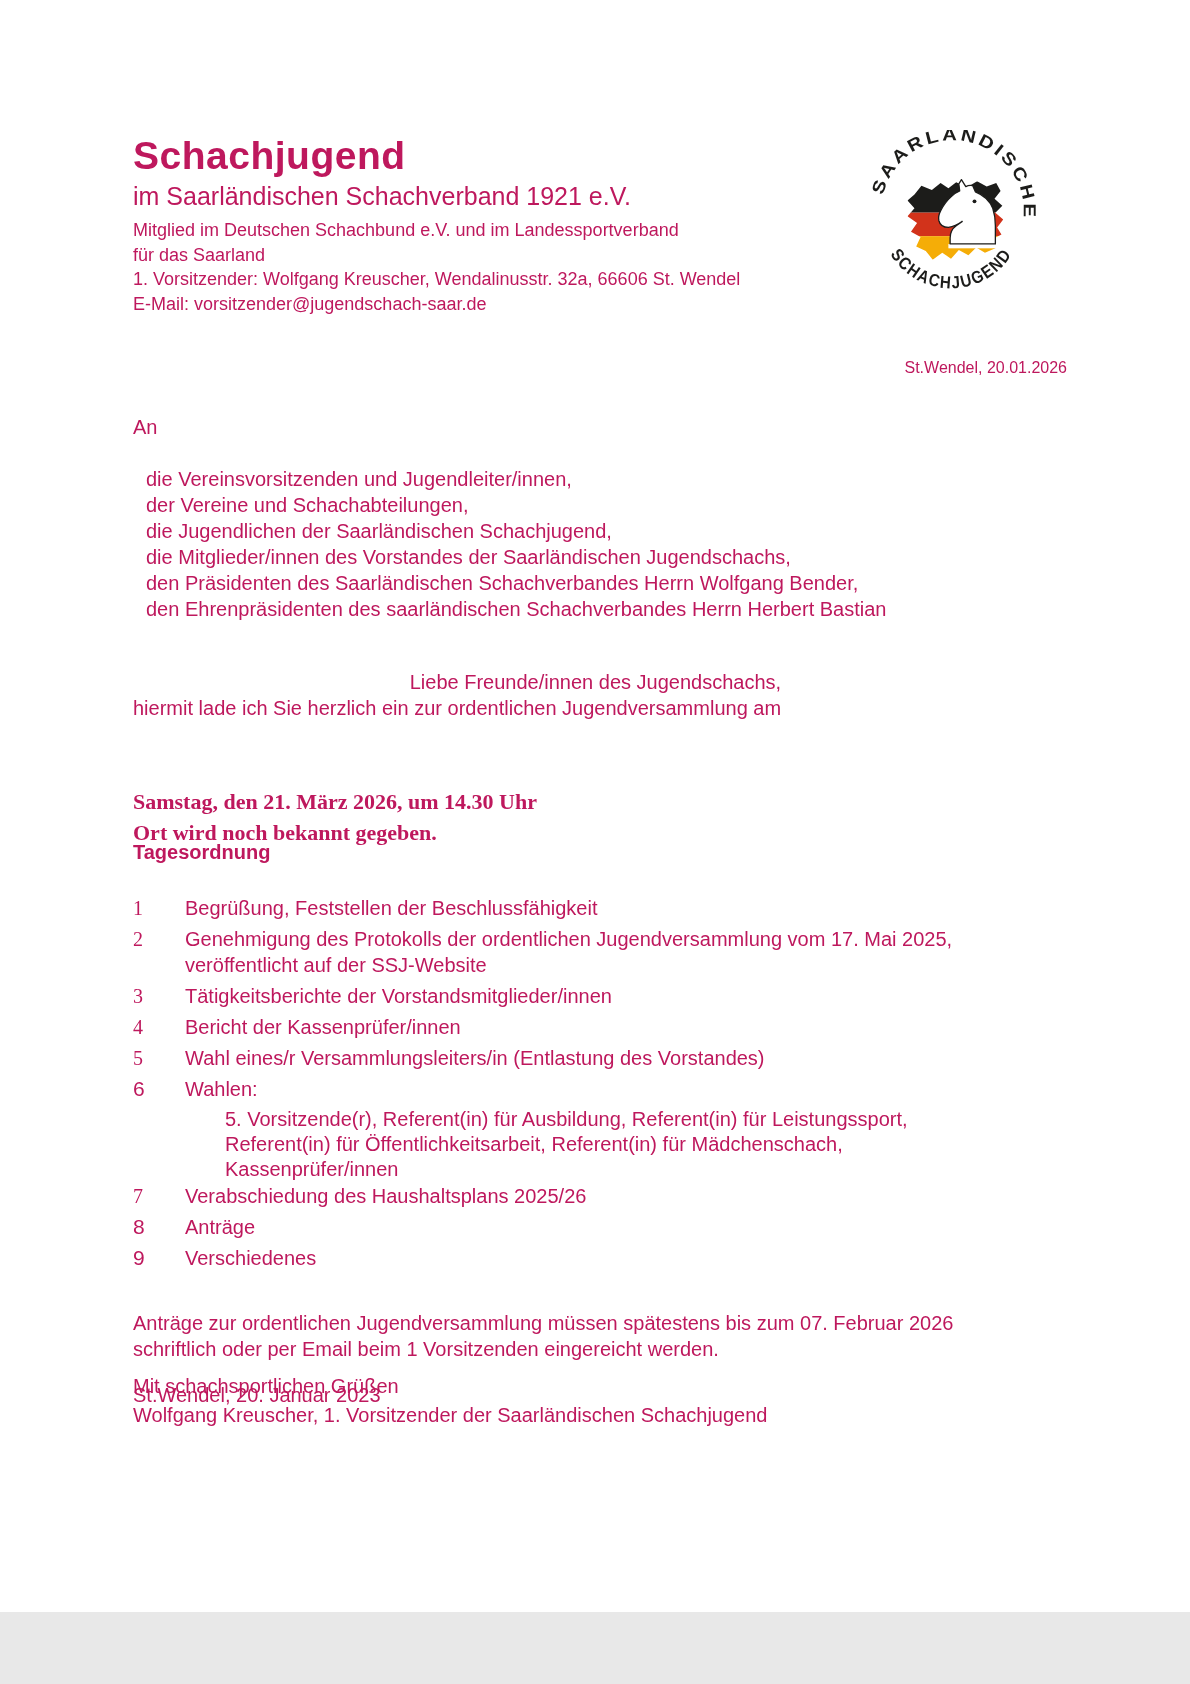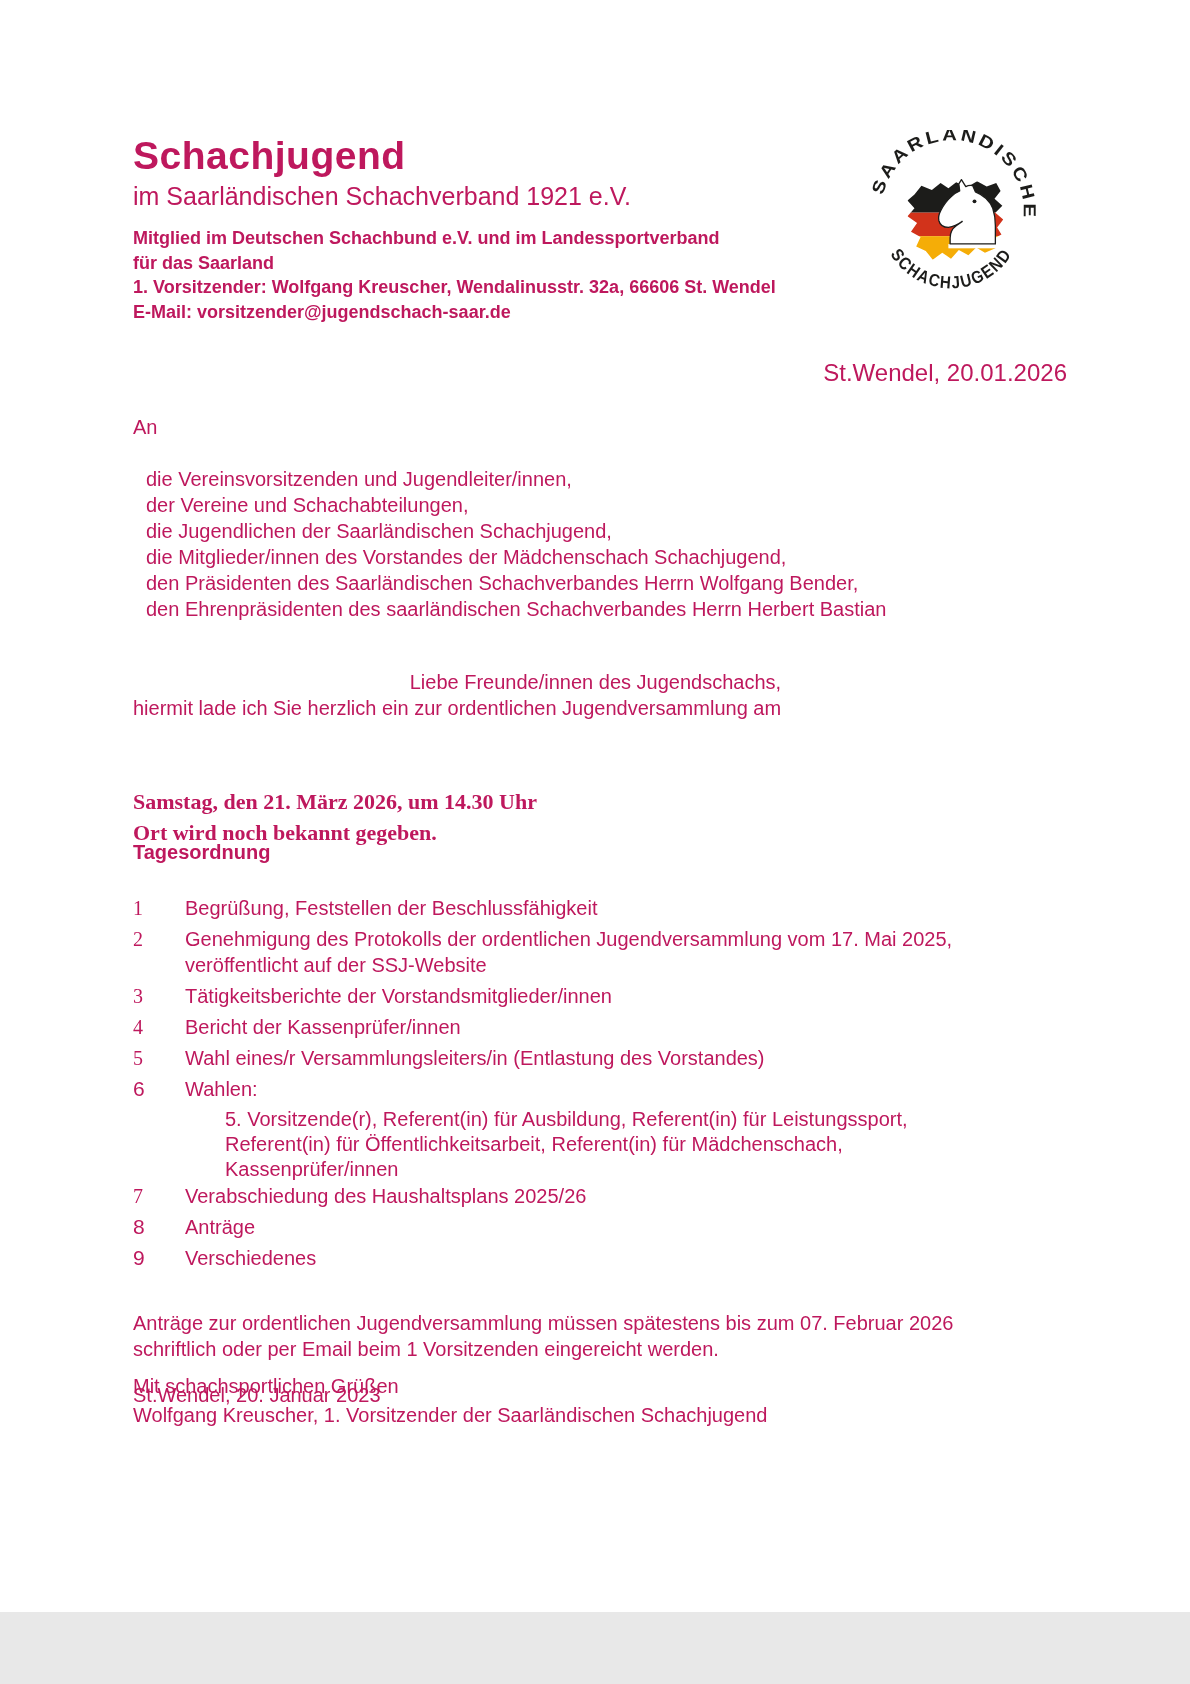--- a/index.html
+++ b/index.html
@@ -10,26 +10,26 @@
     margin:0 auto;
     font-family:"Liberation Sans","DejaVu Sans",sans-serif;
     color:#be185d;
     overflow:hidden;
   }
   .abs{position:absolute;}
   
   .hdr{left:133px;top:134px;width:720px;}
   .hdr-title{font-size:39px;font-weight:bold;line-height:44px;letter-spacing:0.5px;}
   .hdr-sub{font-size:25px;line-height:32px;margin-top:2px;}
-  .hdr-small{font-size:18px;line-height:24.5px;margin-top:14px;font-weight:bold;}
+  .hdr-small{font-size:18px;line-height:24.5px;margin-top:6px;}
   .hdr-small div{white-space:nowrap;}
   
   .logo{left:864px;top:130px;width:174px;height:174px;}
   
-  .dateline{left:133px;top:359px;width:934px;text-align:right;font-size:24px;}
+  .dateline{left:133px;top:359px;width:934px;text-align:right;font-size:16px;}
   .saluta{left:133px;top:416px;font-size:20px;}
   .recips{left:146px;top:466px;font-size:20px;line-height:26px;}
   .intro{left:133px;top:670px;font-size:20px;line-height:25.5px;text-align:right;}
   .event{left:133px;top:786px;font-family:"Liberation Serif","DejaVu Serif",serif;
          font-size:22px;font-weight:bold;line-height:31px;}
   .agenda-h{left:133px;top:841px;font-size:20px;font-weight:bold;}
   .agenda{left:133px;top:895px;width:880px;font-size:20px;}
   .arow{display:grid;grid-template-columns:52px 1fr;margin-bottom:5px;}
   .anum{line-height:26px;}
   .anum.serif{font-family:"Liberation Serif","DejaVu Serif",serif;font-size:20px;}
@@ -87,21 +87,21 @@
   </svg>
 
   <div class="abs dateline">St.Wendel, 20.01.2026</div>
 
   <div class="abs saluta">An</div>
 
   <div class="abs recips">
     <div>die Vereinsvorsitzenden und Jugendleiter/innen,</div>
     <div>der Vereine und Schachabteilungen,</div>
     <div>die Jugendlichen der Saarländischen Schachjugend,</div>
-    <div>die Mitglieder/innen des Vorstandes der Mädchenschach Schachjugend,</div>
+    <div>die Mitglieder/innen des Vorstandes der Saarländischen Jugendschachs,</div>
     <div>den Präsidenten des Saarländischen Schachverbandes Herrn Wolfgang Bender,</div>
     <div>den Ehrenpräsidenten des saarländischen Schachverbandes Herrn Herbert Bastian</div>
   </div>
 
   <div class="abs intro">
     <div>Liebe Freunde/innen des Jugendschachs,</div>
     <div>hiermit lade ich Sie herzlich ein zur ordentlichen Jugendversammlung am</div>
   </div>
 
   <div class="abs event">

